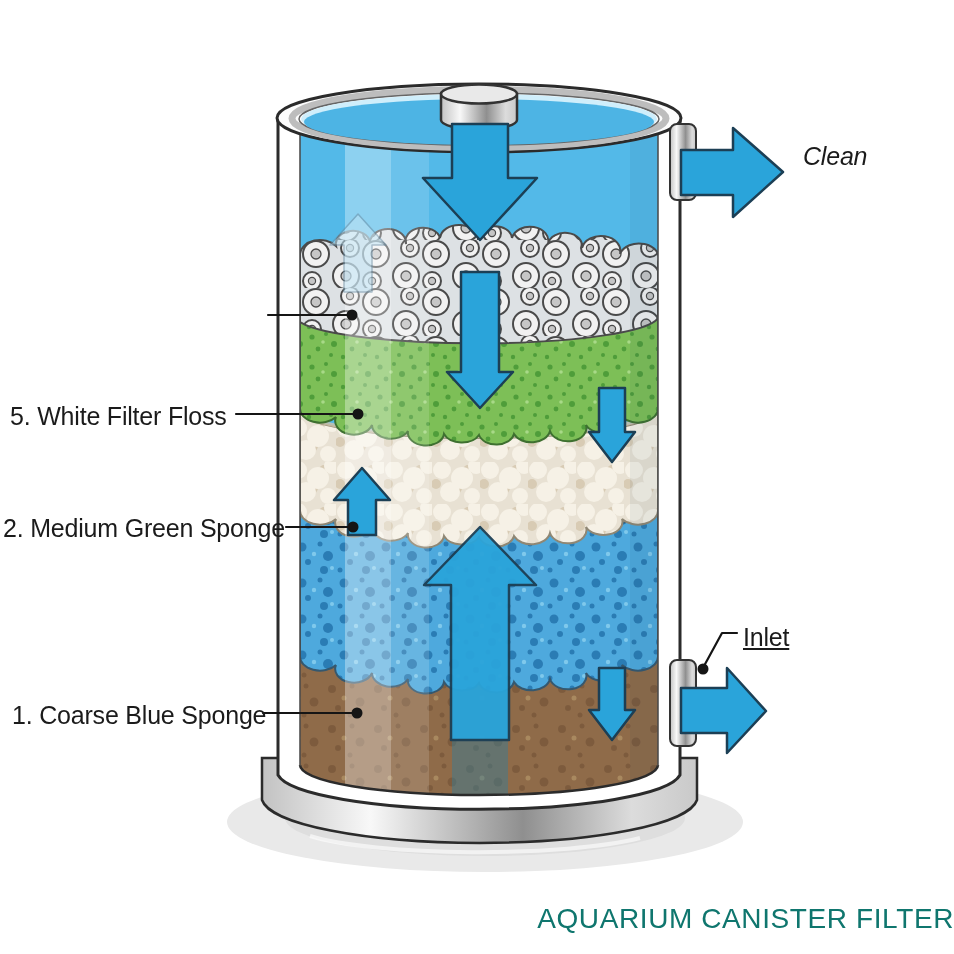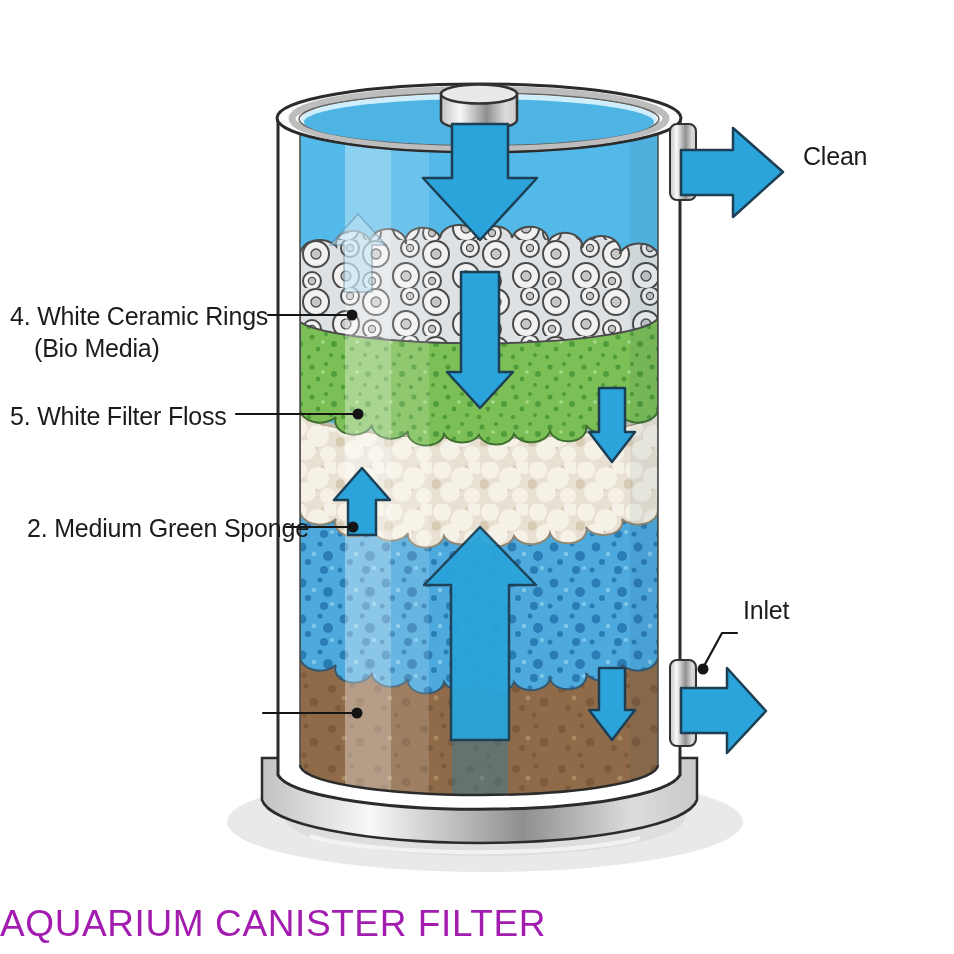--- a/index.html
+++ b/index.html
@@ -1,22 +1,22 @@
 <!DOCTYPE html>
 <html><head>
 <meta charset="utf-8">
 <style>
   html,body{margin:0;padding:0;background:#ffffff;}
   #stage{position:relative;width:954px;height:954px;background:#ffffff;overflow:hidden;
          font-family:"Liberation Sans","DejaVu Sans",sans-serif;}
   #art{position:absolute;left:0;top:0;}
   .lbl{position:absolute;color:#1b1b1b;font-size:25px;line-height:32px;letter-spacing:-0.2px;white-space:nowrap;}
   .lbl .sub{margin-left:24px;}
-  #title{position:absolute;left:0;right:0;top:903px;text-align:left;
-         font-size:37px;letter-spacing:0.6px;color:#a21caf;font-weight:500;}
+  #title{position:absolute;left:0;right:0;top:903px;text-align:right;
+         font-size:28px;letter-spacing:0.6px;color:#0f766e;font-weight:500;}
 </style>
 </head>
 <body>
 
 <div id="stage">
 
 <svg id="art" width="954" height="954" viewBox="0 0 954 954">
   <defs>
     <clipPath id="clip-body">
       <path d="M300,128 A179,24 0 0 0 658,128 L658,765 A179,30 0 0 1 300,765 Z"></path>
@@ -162,26 +162,23 @@
         <circle cx="358" cy="414" r="5.5" stroke="none"></circle>
     <line x1="286" y1="527" x2="353" y2="527"></line>
         <circle cx="353" cy="527" r="5.5" stroke="none"></circle>
     <line x1="263" y1="713" x2="357" y2="713"></line>
         <circle cx="357" cy="713" r="5.5" stroke="none"></circle>
     <path d="M737,633 L722,633 L704,666" fill="none"></path>
         <circle cx="703" cy="669" r="5.5" stroke="none"></circle>
   </g>
 </svg>
 
-<div class="lbl" style="left:10px;top:300px;">
-  <div>4. White Ceramic Rings</div>
-  <div class="sub">(Bio Media)</div>
-</div>
 <div class="lbl" style="left:10px;top:400px;">5. White Filter Floss</div>
-<div class="lbl" style="left:3px;top:512px;margin-left:24px;">2. Medium Green Sponge</div>
-<div class="lbl" style="left:803px;top:141px;line-height:30px;">
+<div class="lbl" style="left:3px;top:512px;">2. Medium Green Sponge</div>
+<div class="lbl" style="left:12px;top:699px;">1. Coarse Blue Sponge</div>
+<div class="lbl" style="left:803px;top:141px;line-height:30px;font-style:italic;">
   <div>Clean</div>
 </div>
-<div class="lbl" style="left:743px;top:594px;">Inlet</div>
+<div class="lbl" style="left:743px;top:621px;text-decoration:underline;">Inlet</div>
 
 <div id="title">AQUARIUM CANISTER FILTER</div>
 
 </div>
 
 </body></html>

